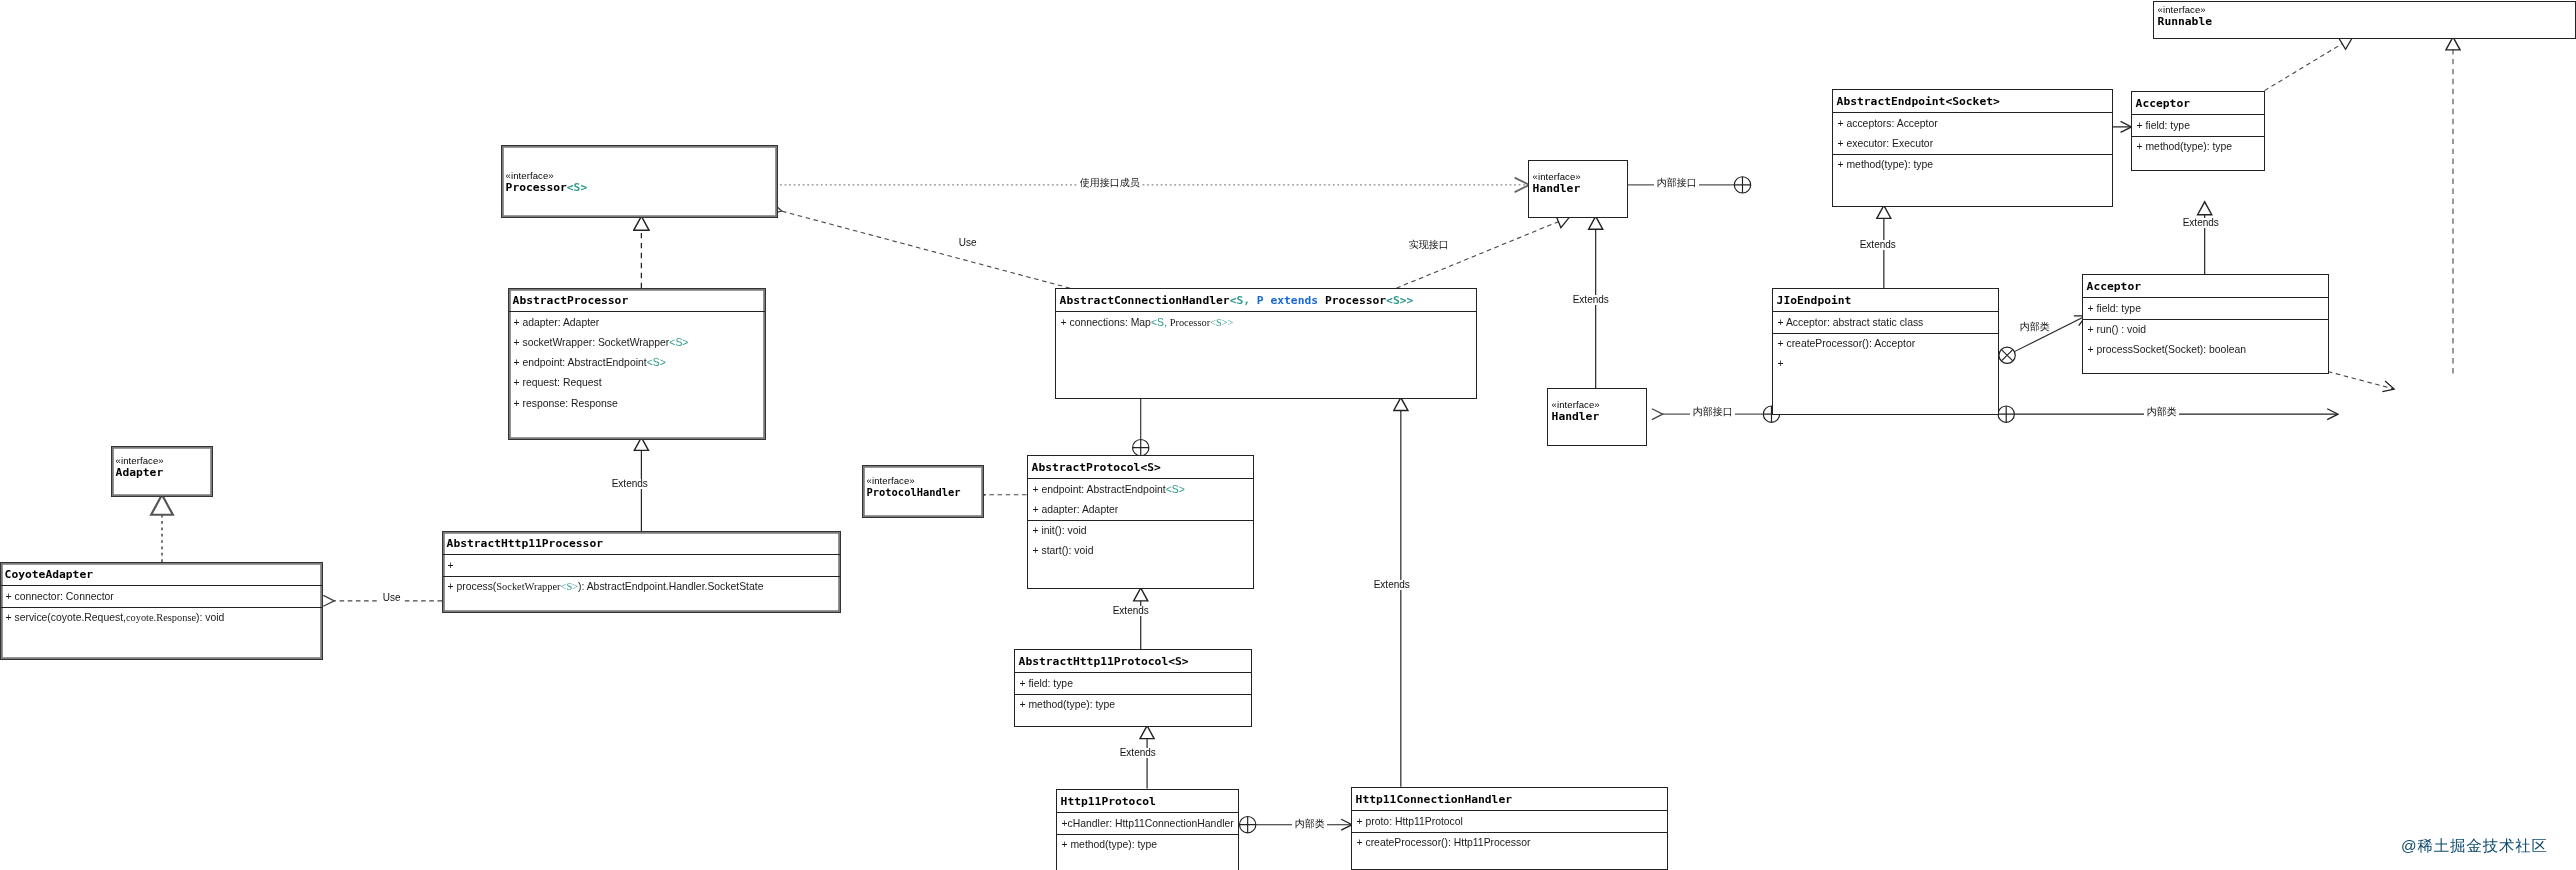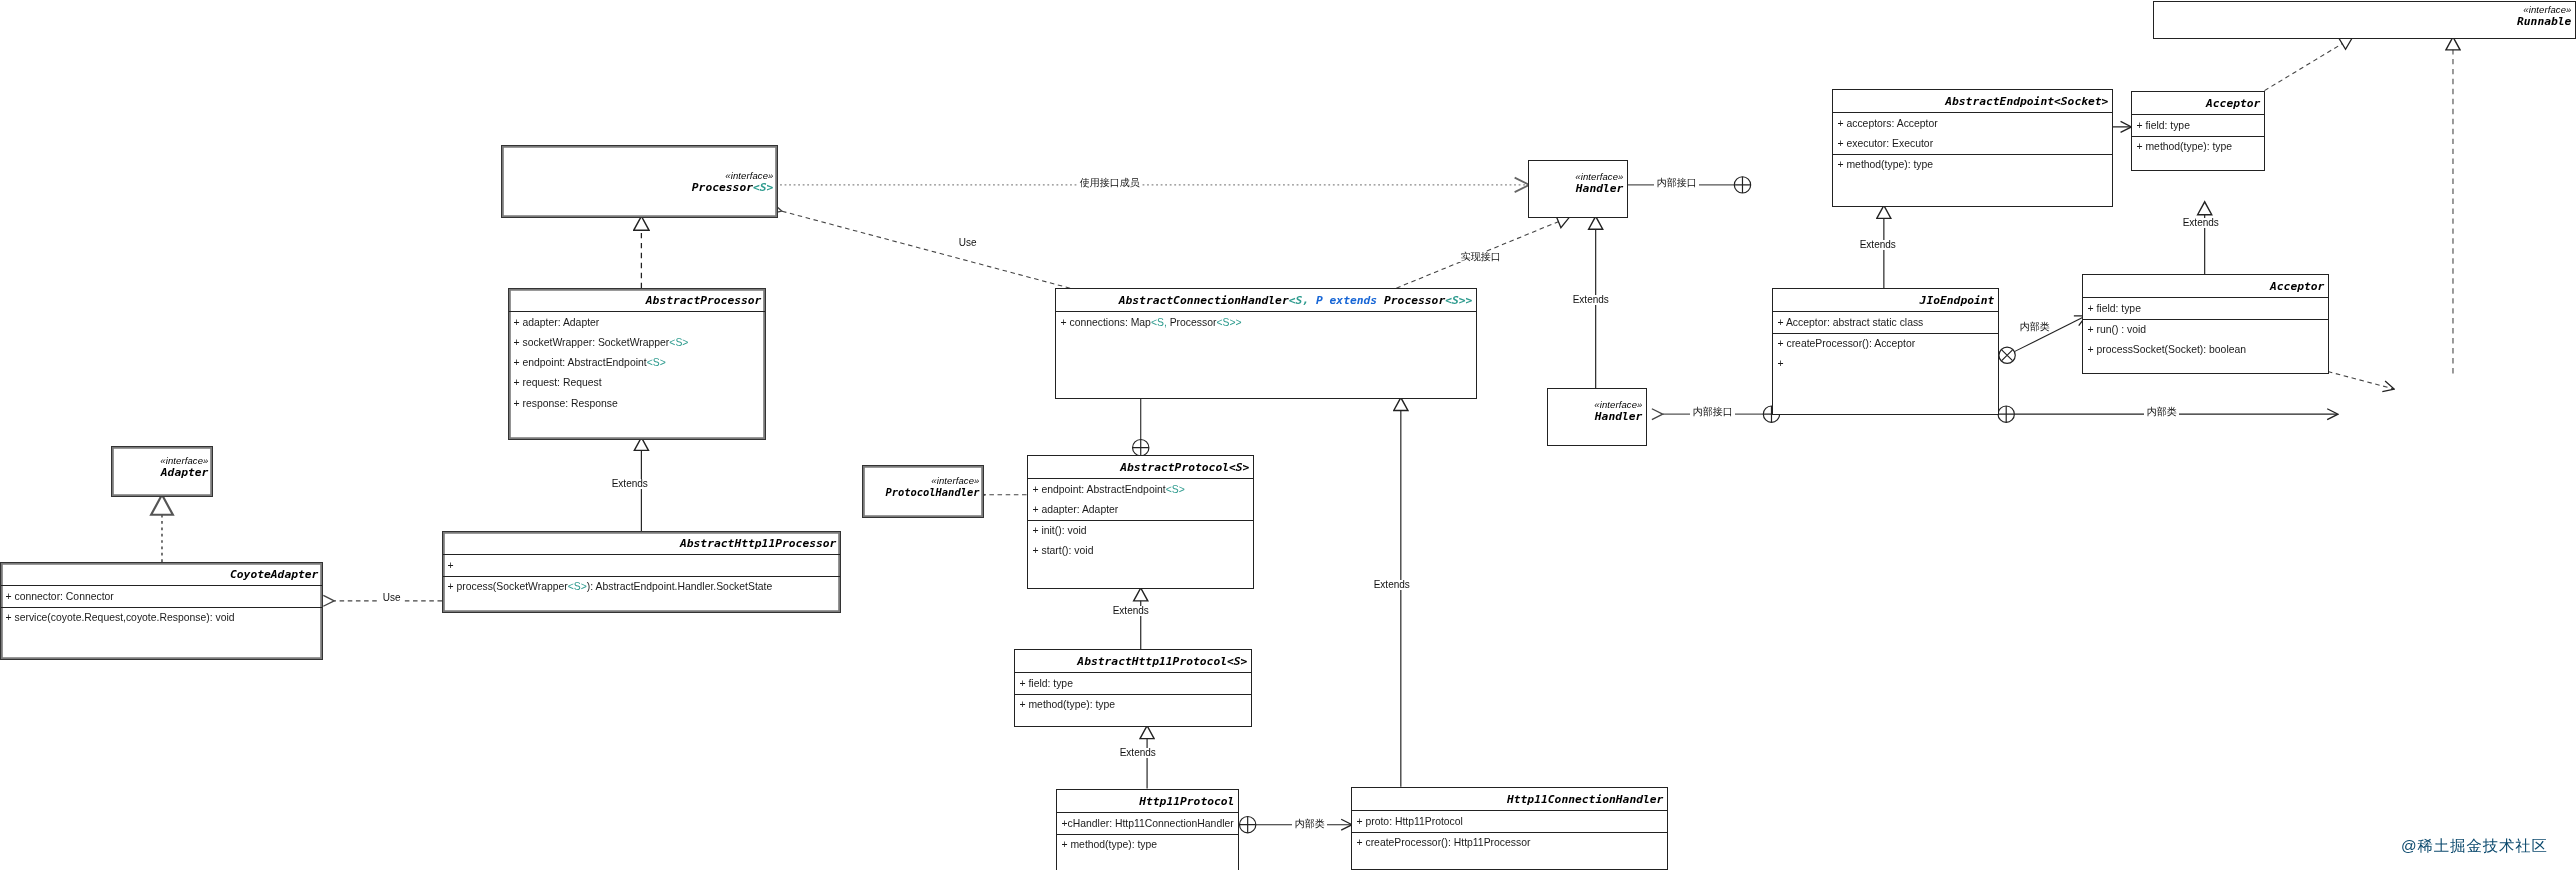--- a/index.html
+++ b/index.html
@@ -3,29 +3,29 @@
 <meta charset="utf-8">
 <style>
   html,body{margin:0;padding:0;background:#ffffff;}
   body{font-family:"Liberation Sans",sans-serif;}
   #canvas{position:relative;width:2576px;height:870px;background:#fff;overflow:hidden;}
 
   
   .uml{position:absolute;background:#fff;border:0.9px solid #222;box-sizing:border-box;}
   .uml.thick{border:0.9px solid #333;box-shadow:1.8px 0 0 0 #7a7a7a inset, -1.8px 0 0 0 #7a7a7a inset, 0 -1.8px 0 0 #7a7a7a inset, 0 1.8px 0 0 #7a7a7a inset;}
   .uml .hdr{font-family:"DejaVu Sans Mono","Liberation Mono",monospace;font-weight:bold;
-            text-align:right;font-size:11.3px;color:#000;padding:4.5px 3.6px 4.5px 3.6px;line-height:1.18;
-            white-space:nowrap;overflow:hidden;font-style:italic;}
+            text-align:left;font-size:11.3px;color:#000;padding:4.5px 3.6px 4.5px 3.6px;line-height:1.18;
+            white-space:nowrap;overflow:hidden;}
   .uml .hdr .stereo{display:block;font-family:"Liberation Sans",sans-serif;font-weight:normal;font-size:9.5px;letter-spacing:0.1px;}
   .uml .sec{border-top:0.9px solid #222;padding:0;}
   .uml .row{font-size:10.4px;color:#1a1a1a;padding:3.6px 3.6px 3.6px 4.5px;white-space:nowrap;overflow:hidden;line-height:1.25;}
   .gen{color:#2e9b8e;}
   .gen2{color:#3aa675;}
   .gen-blue{color:#1766d6;}
-  .mono{font-family:Liberation Sans, sans-serif;}
+  .mono{font-family:Liberation Serif, serif;}
 
   
   .edge-label{position:absolute;font-size:10px;color:#111;background:#fff;padding:0 2.7px;white-space:nowrap;line-height:1;}
   .edge-label.cjk{font-size:10px;}
   svg.wires{position:absolute;left:0;top:0;width:2576px;height:870px;overflow:visible;pointer-events:none;}
   .watermark{position:absolute;font-size:15.4px;color:#0c4a6e;letter-spacing:0.9px;white-space:nowrap;}
 </style>
 </head>
 <body>
 
@@ -108,21 +108,21 @@
 
     <path d="M2498,100 L2594,42" stroke="#444" stroke-width="1.2" fill="none" stroke-dasharray="5,4" marker-end="url(#hollowTri)"></path>
 
     <path d="M2706,412 L2706,42" stroke="#555" stroke-width="1.3" fill="none" stroke-dasharray="6,5" marker-end="url(#hollowTri)"></path>
 
     <path d="M2568,410 L2640,429" stroke="#444" stroke-width="1.2" fill="none" stroke-dasharray="5,4" marker-end="url(#openArrow)"></path>
   </svg>
 
   <div class="edge-label" style="left:1077px;top:178px;">使用接口成员</div>
   <div class="edge-label" style="left:956px;top:238px;">Use</div>
-  <div class="edge-label" style="left:1458px;top:240px;margin-top:12px;">实现接口</div>
+  <div class="edge-label" style="left:1406px;top:240px;">实现接口</div>
   <div class="edge-label" style="left:380px;top:593px;">Use</div>
   <div class="edge-label" style="left:609px;top:479px;">Extends</div>
   <div class="edge-label" style="left:1110px;top:606px;">Extends</div>
   <div class="edge-label" style="left:1117px;top:748px;">Extends</div>
   <div class="edge-label" style="left:1371px;top:580px;">Extends</div>
   <div class="edge-label" style="left:1570px;top:295px;">Extends</div>
   <div class="edge-label" style="left:1857px;top:240px;">Extends</div>
   <div class="edge-label" style="left:2180px;top:218px;">Extends</div>
   <div class="edge-label" style="left:2178px;top:358px;">Use</div>
   <div class="edge-label cjk" style="left:1292px;top:819px;">内部类</div>

